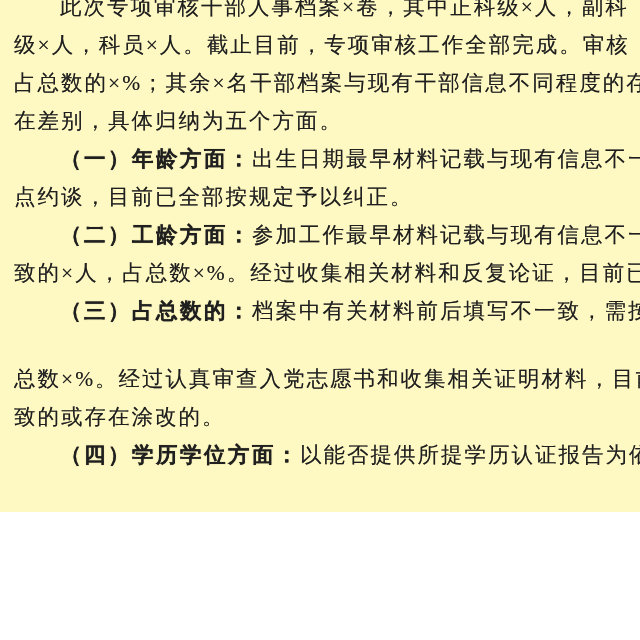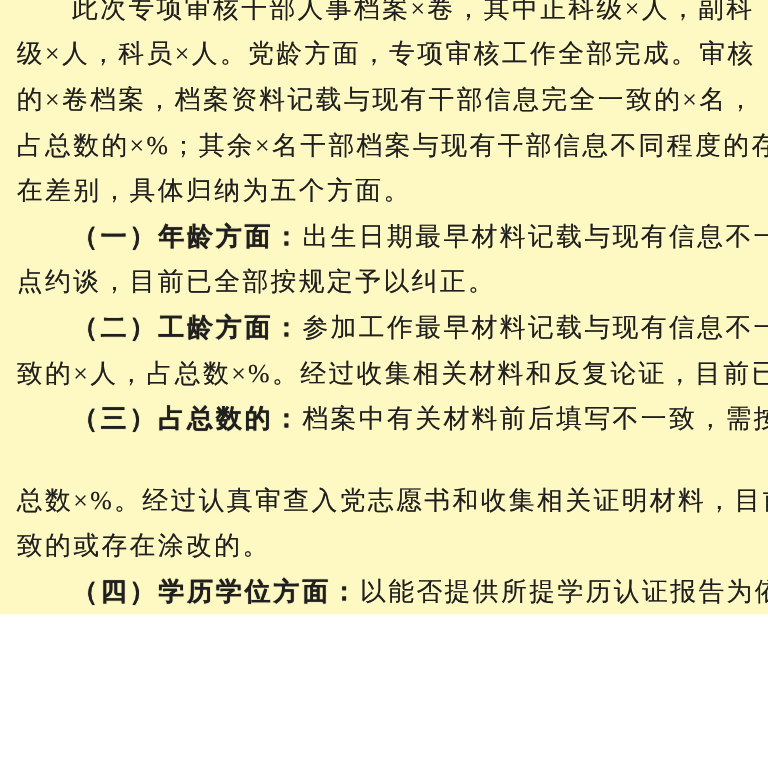--- a/index.html
+++ b/index.html
@@ -38,22 +38,21 @@
     text-shadow: 0 0 0.7px rgba(0,0,0,0.8);
     font-family: Liberation Serif, serif;
   }
 </style>
 </head>
 <body>
 
 <div class="page">
   <div class="textblock" id="textblock" style="color: rgb(31, 31, 31);">
       <div class="line indent"><span>此次专项审核干部人事档案×卷，其中正科级×人，副科</span></div>
-      <div class="line"><span>级×人，科员×人。党龄方面，专项审核工作全部完成。审核</span></div>
-      <div class="line"><span>的×卷档案，档案资料记载与现有干部信息完全一致的×名，</span></div>
+      <div class="line"><span>级×人，科员×人。截止目前，专项审核工作全部完成。审核</span></div>
       <div class="line"><span>占总数的×%；其余×名干部档案与现有干部信息不同程度的存</span></div>
       <div class="line"><span>在差别，具体归纳为五个方面。</span></div>
       <div class="line indent"><span class="bold">（一）年龄方面：</span><span>出生日期最早材料记载与现有信息不一</span></div>
       <div class="line"><span>点约谈，目前已全部按规定予以纠正。</span></div>
       <div class="line indent"><span class="bold">（二）工龄方面：</span><span>参加工作最早材料记载与现有信息不一</span></div>
       <div class="line"><span>致的×人，占总数×%。经过收集相关材料和反复论证，目前已</span></div>
       <div class="line indent"><span class="bold">（三）占总数的：</span><span>档案中有关材料前后填写不一致，需按</span></div>
       <div class="line" style="margin-top: 30px;"><span>总数×%。经过认真审查入党志愿书和收集相关证明材料，目前</span></div>
       <div class="line"><span>致的或存在涂改的。</span></div>
       <div class="line indent"><span class="bold">（四）学历学位方面：</span><span>以能否提供所提学历认证报告为依据</span></div>

